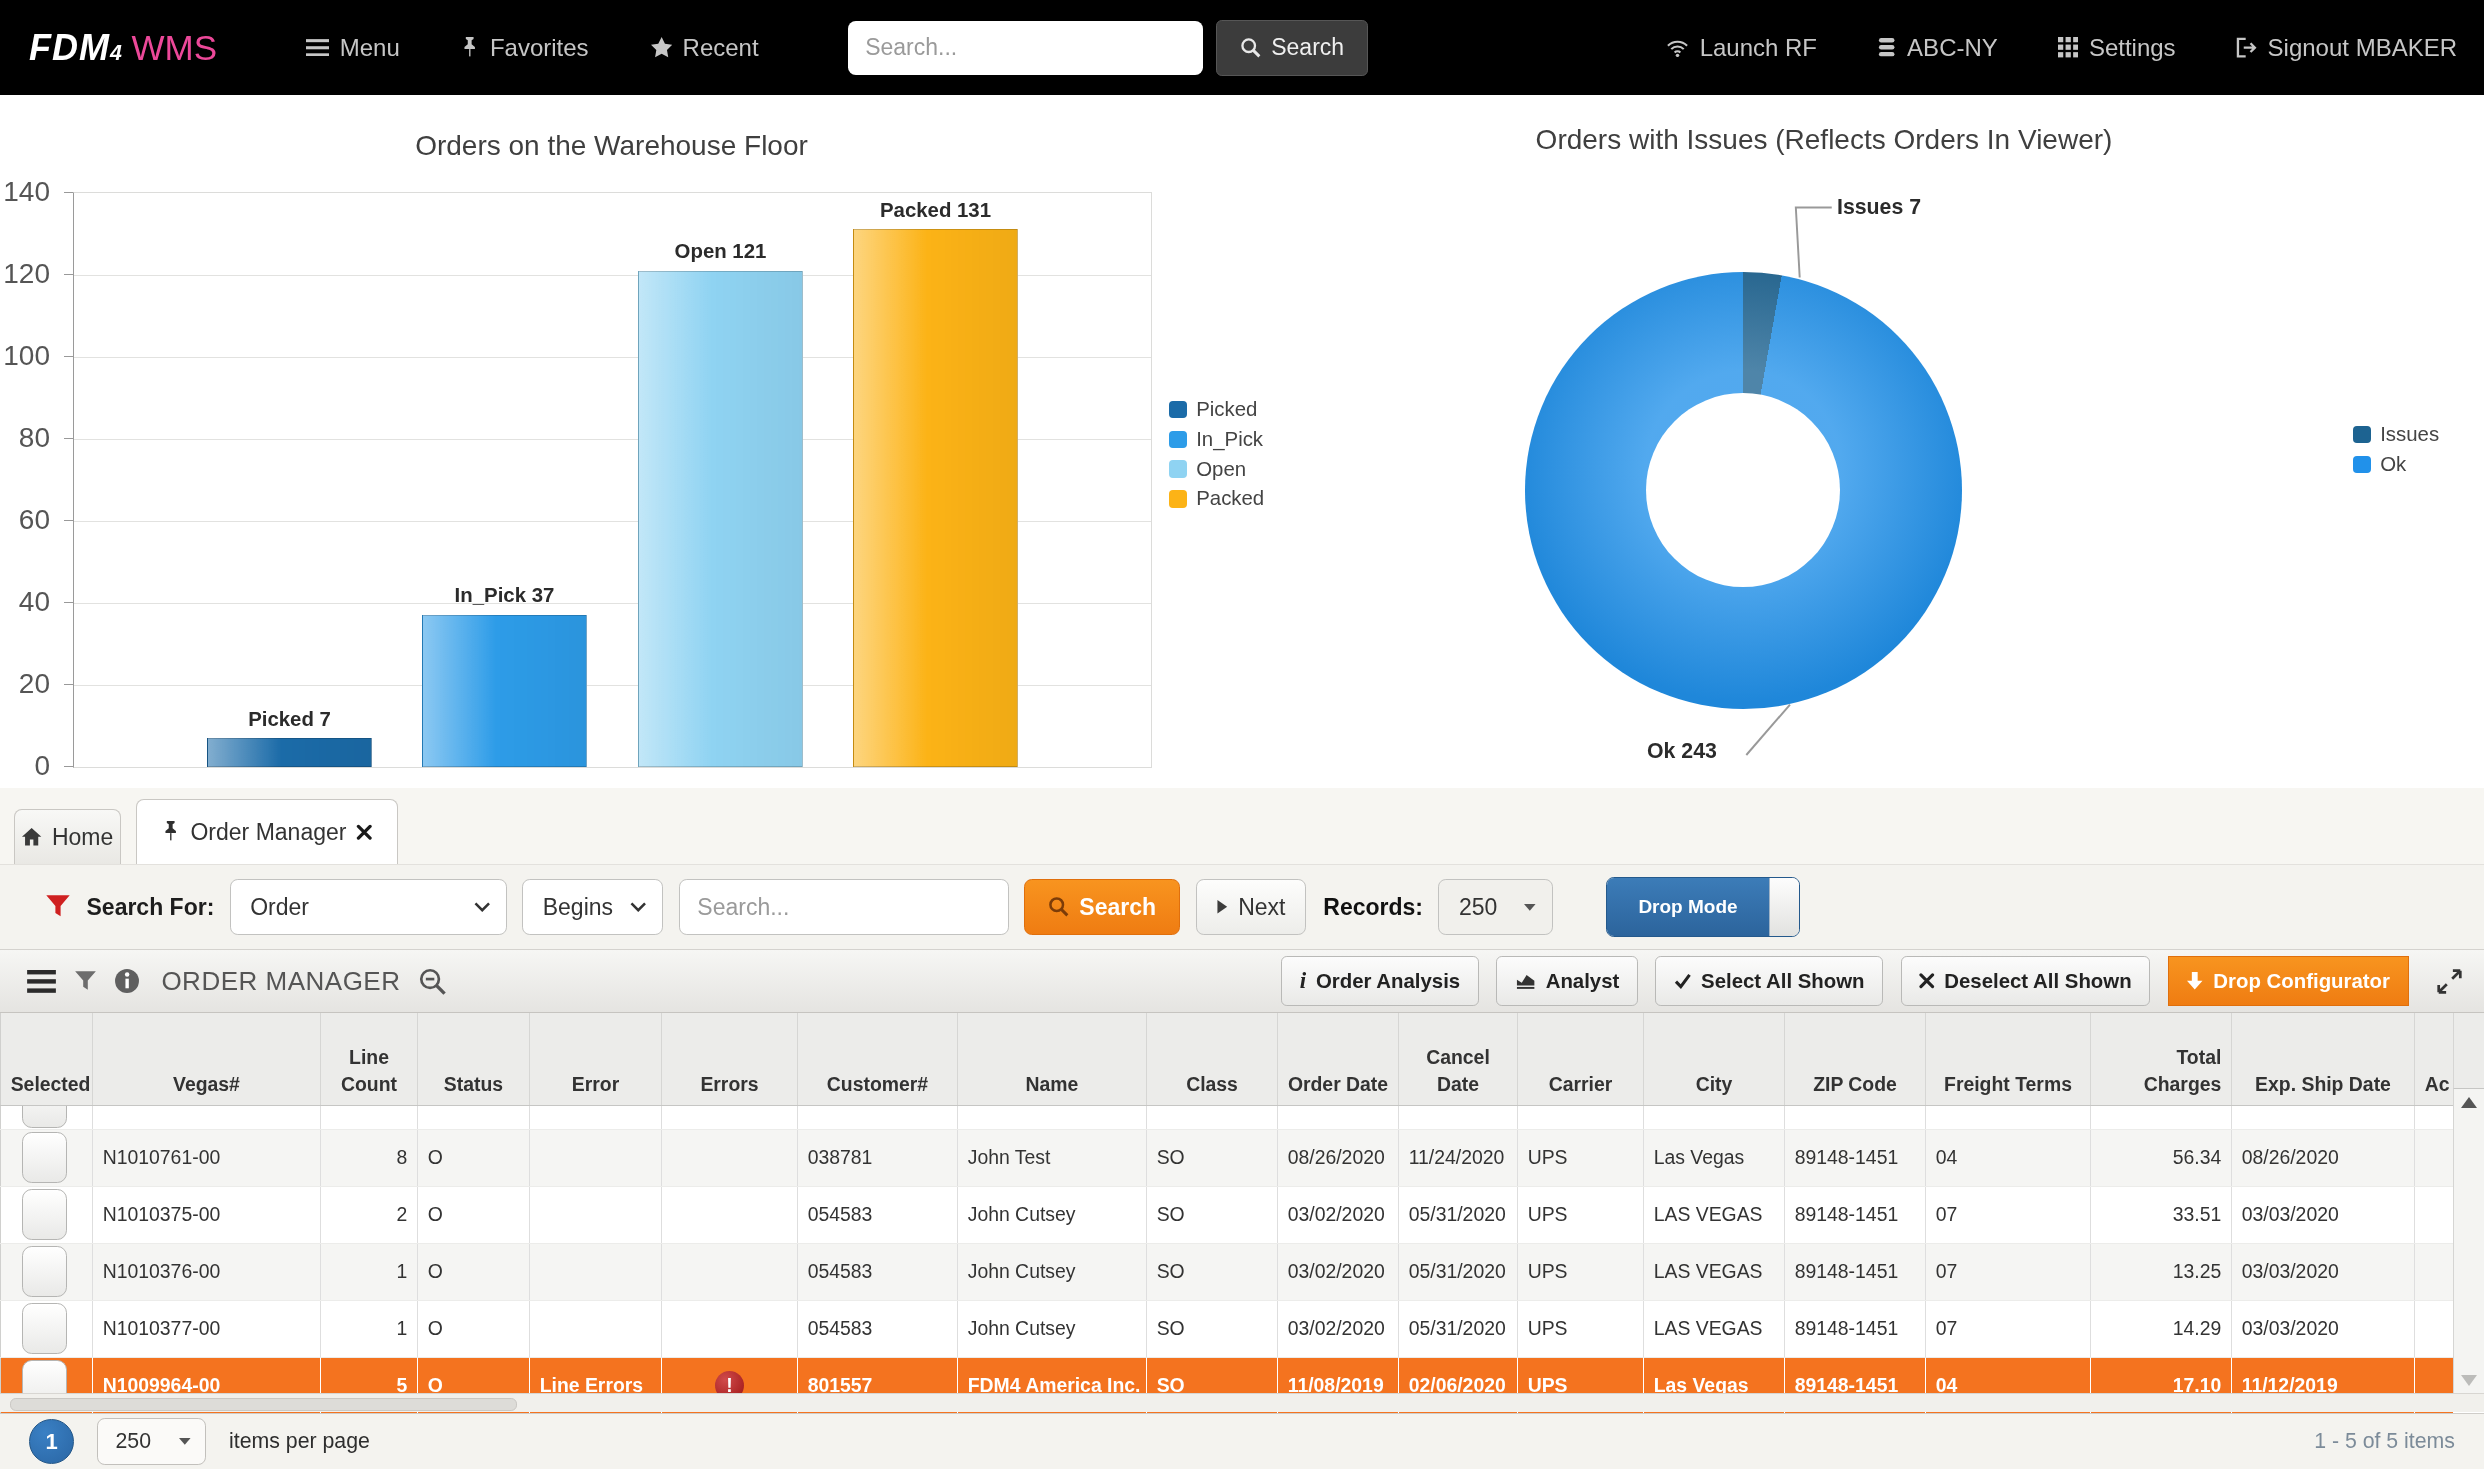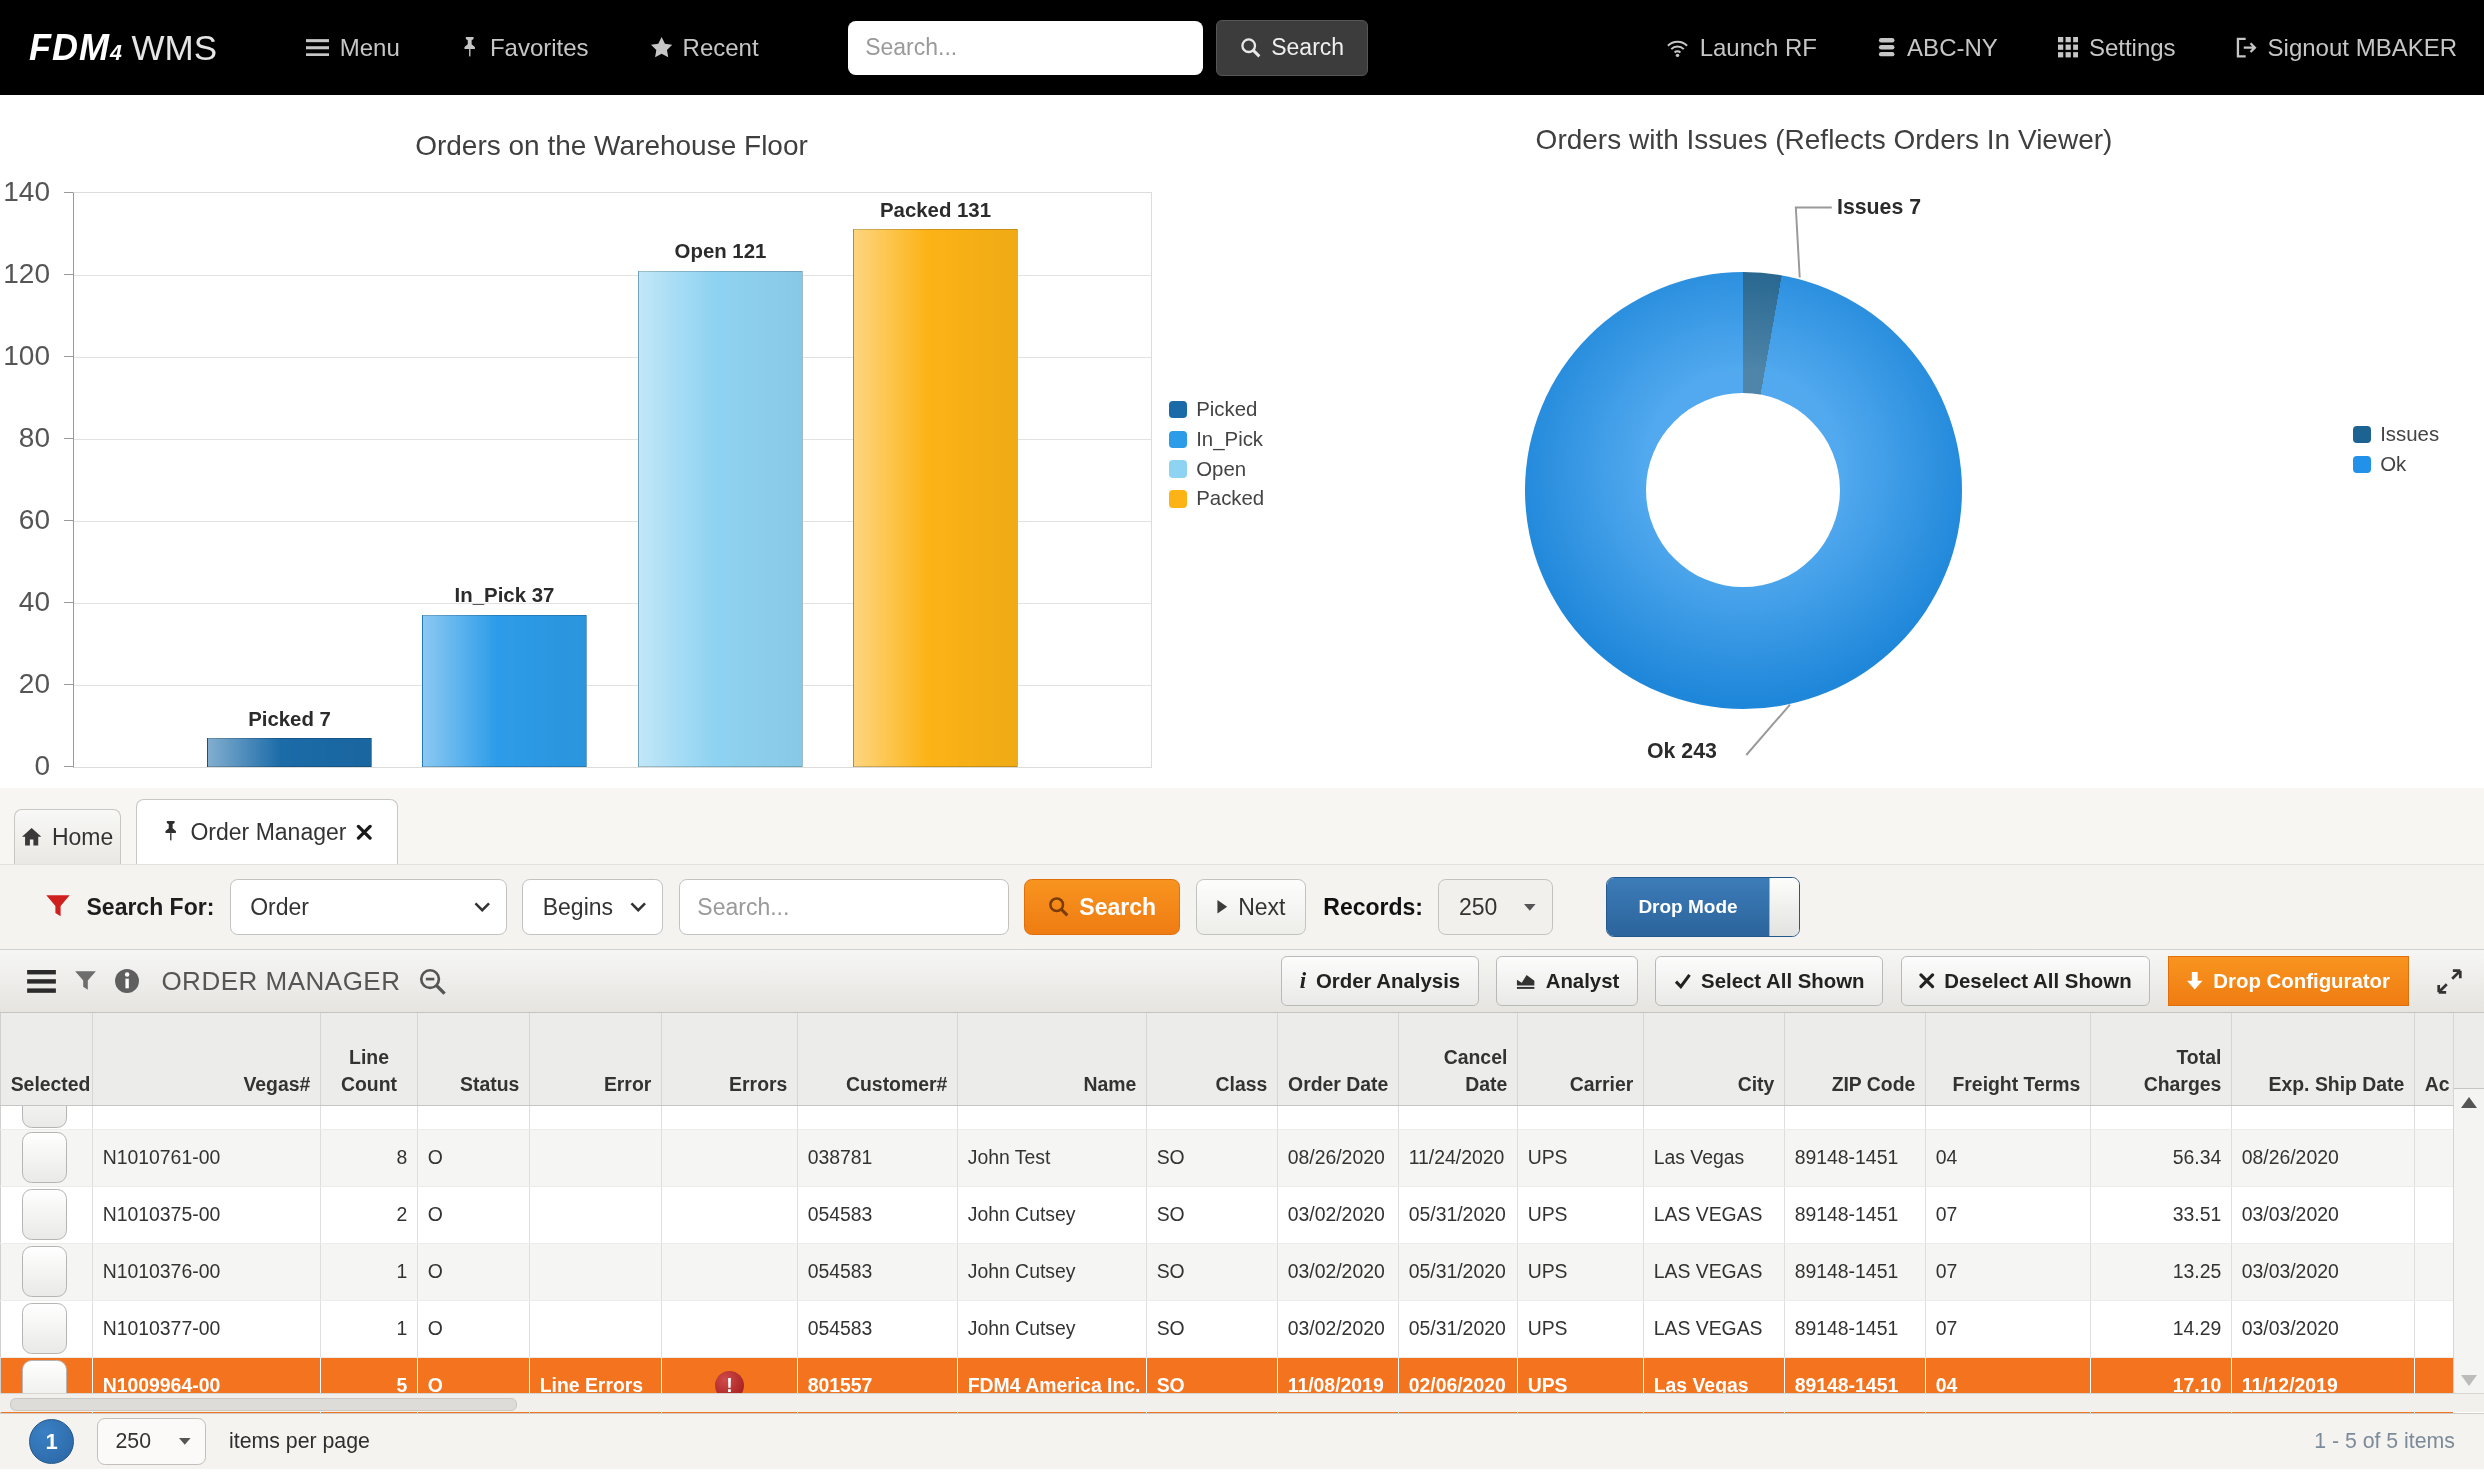--- a/index.html
+++ b/index.html
@@ -6,21 +6,21 @@
   .screen{position:relative;width:2484px;height:1477px;overflow:hidden;background:#fff;
           font-family:"Liberation Sans",sans-serif;color:#333;}
   svg{display:block;}
 
   
   .navbar{position:absolute;left:0;top:0;width:2484px;height:95px;background:#000;
           display:flex;align-items:center;color:#c6c6c6;}
   .brand{margin-left:29px;display:flex;align-items:baseline;white-space:nowrap;}
   .brand .fdm{font-style:italic;font-weight:800;font-size:36px;color:#fff;letter-spacing:1px;}
   .brand .sub{font-style:italic;font-weight:800;font-size:21.3px;color:#fff;}
-  .brand .wms{font-size:35px;font-weight:400;color:#e5e5e5;margin-left:9.7px;}
+  .brand .wms{font-size:35px;font-weight:400;color:#ec4899;margin-left:9.7px;}
   .nav-item{display:flex;align-items:center;gap:10.7px;font-size:24px;color:#c6c6c6;cursor:pointer;white-space:nowrap;}
   .nav-item.menu{margin-left:89px;} .nav-item.fav{margin-left:60px;} .nav-item.rec{margin-left:62px;}
   .nav-search-input{margin-left:89px;width:320px;height:54px;border:none;border-radius:7.8px;
         font-size:23px;padding:0 17.5px;font-family:"Liberation Sans",sans-serif;color:#333;background:#fff;}
   .nav-search-input::placeholder{color:#9a9a9a;}
   .nav-search-btn{margin-left:13.6px;height:56px;padding:0 23px;background:#3c3c3c;border:1px solid#565656;
         border-radius:5.8px;color:#efefef;font-size:23px;display:flex;align-items:center;gap:9.7px;cursor:pointer;}
   .nav-right{margin-left:auto;margin-right:27px;display:flex;align-items:center;gap:60px;}
 
   
@@ -90,21 +90,21 @@
   .om-title{font-size:26px;color:#555;letter-spacing:0.5px;white-space:nowrap;margin-left:3.9px;}
   .tb-spacer{flex:1;}
   .tb-btn{height:50px;padding:0 17.5px;border-radius:5.8px;font-size:20.4px;font-weight:700;display:flex;
         align-items:center;gap:9.7px;white-space:nowrap;cursor:pointer;}
   .tb-btn.light{background:linear-gradient(#fcfcfc,#e9e9e7);border:1px solid #b9b9b7;color:#222;}
   .serif-i{font-family:"Liberation Serif",serif;font-weight:800;font-size:23px;font-style:italic;}
 
   
   .om-table{position:absolute;left:0;top:1013px;table-layout:fixed;width:2453px;border-collapse:collapse;
         border-left:1px solid #d0d0ce;}
-  .om-table th{height:76px;vertical-align:bottom;text-align:right;padding:7.8px 9.7px;font-size:19.4px;font-weight:700;
+  .om-table th{height:76px;vertical-align:bottom;text-align:center;padding:7.8px 9.7px;font-size:19.4px;font-weight:700;
         color:#333;background:#ececea;border-right:1px solid #d6d6d4;border-bottom:1px solid #c6c6c4;
         white-space:normal;overflow:hidden;line-height:1.35;}
   .om-table td{height:56px;padding:0 9.7px;font-size:19.4px;color:#333;border-right:1px solid #dedede;
         border-bottom:1px solid #ececea;white-space:nowrap;overflow:hidden;background-clip:padding-box;}
   .om-table tbody tr:nth-child(even) td{background-color:#f5f5f3;}
   .om-table tr.partial-row td{height:23px;padding:0 9.7px;background:#fff;}
   .om-table tr.highlight td{background-color:#f4731f !important;color:#fff;font-weight:700;
         border-right:1px solid rgba(255,255,255,.45);border-bottom:2px solid #0f766e;}
   .cb-clip{overflow:hidden;}
   .cb-clip.partial{height:22px;}

